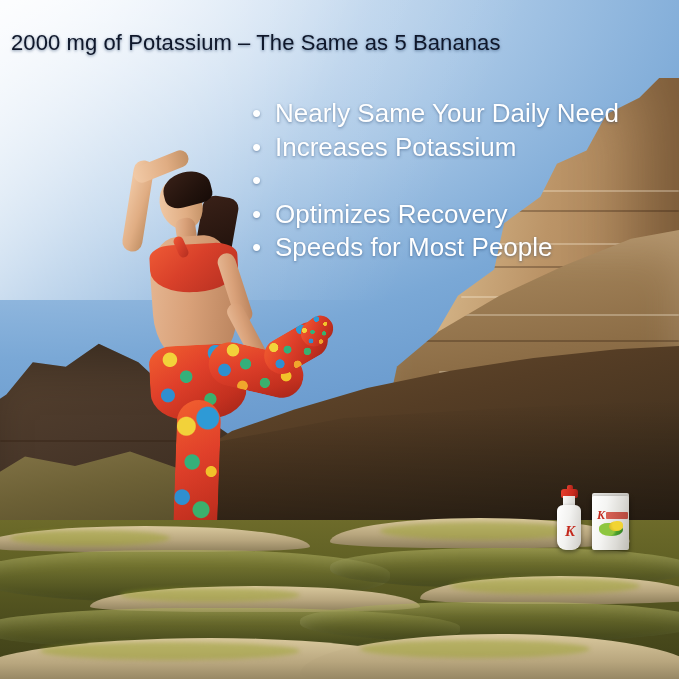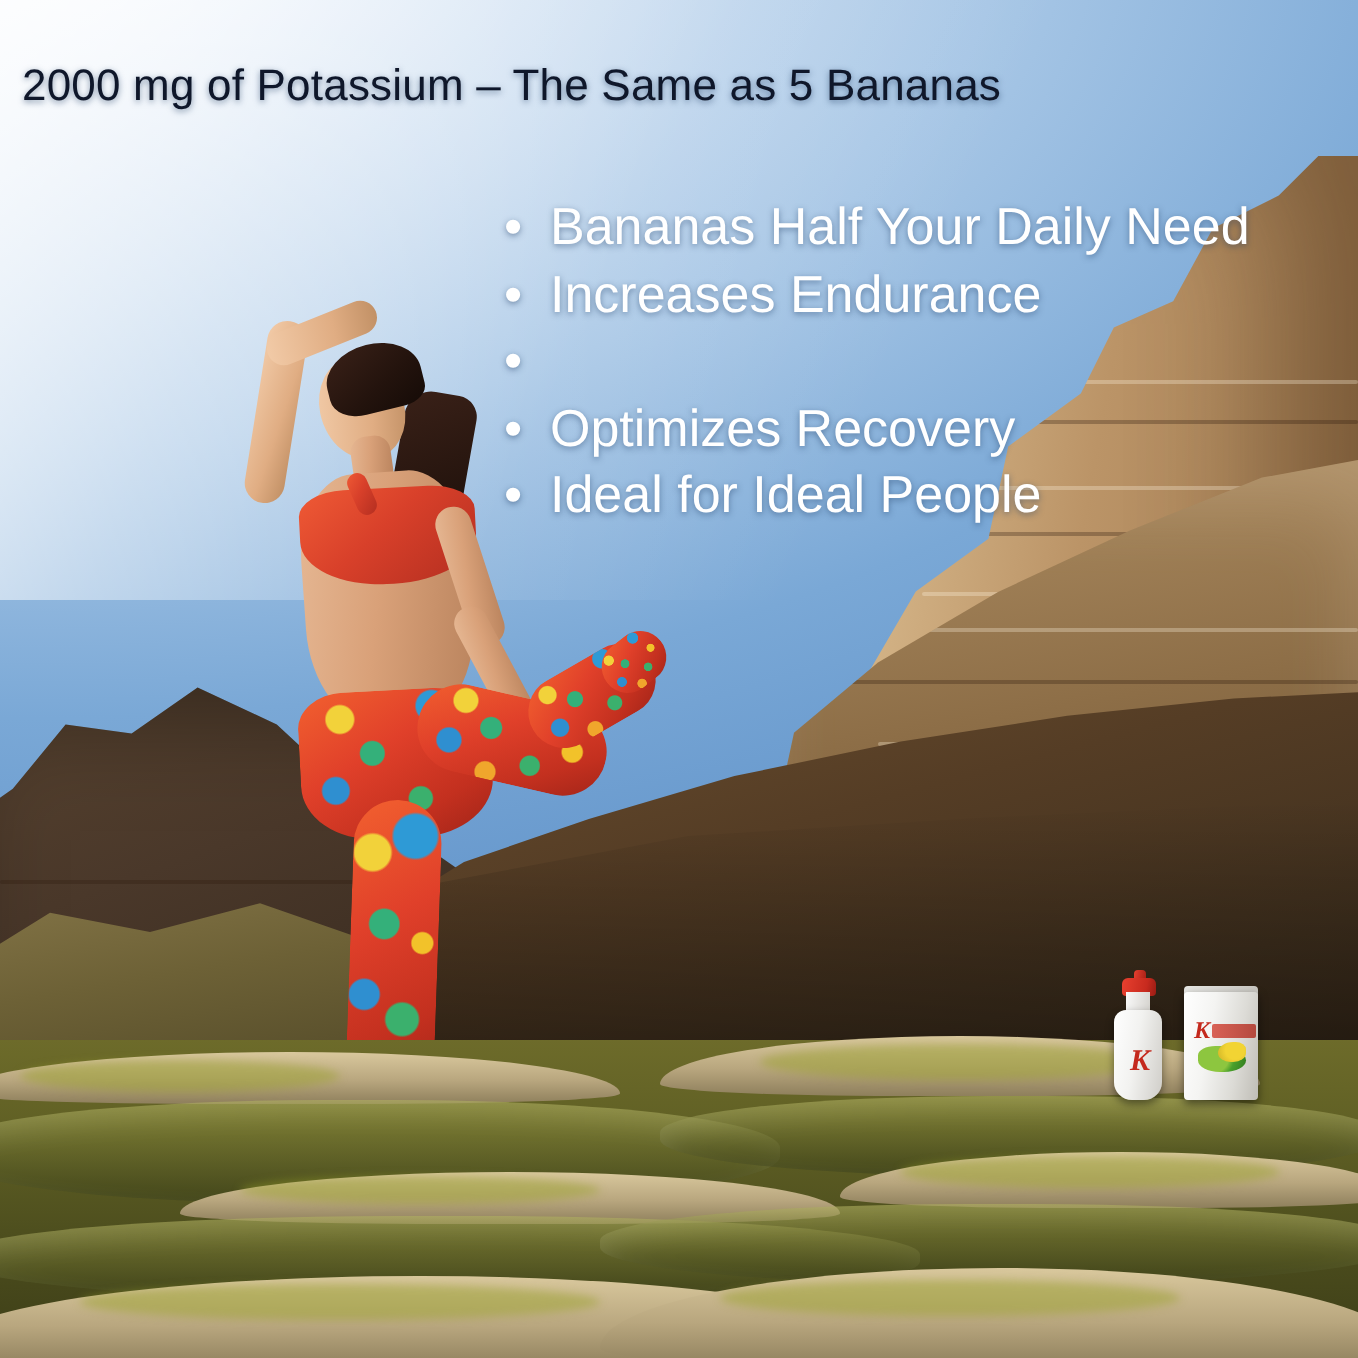--- a/index.html
+++ b/index.html
@@ -273,32 +273,32 @@
   <div class="pouch-k">K</div>
   <div class="pouch-word"></div>
   <div class="pouch-leaf"></div>
   <div class="pouch-leaf2"></div>
 
   <div class="headline">2000 mg of Potassium – The Same as 5 Bananas</div>
 
   <div class="bullets">
     <div class="bullet-row">
       <span class="bullet-dot">•</span>
-      <span class="bullet-text">Bananas Half Your Daily Need</span>
-    </div>
-    <div class="bullet-row">
-      <span class="bullet-dot">•</span>
-      <span class="bullet-text">Increases Endurance</span>
+      <span class="bullet-text">Nearly Same Your Daily Need</span>
+    </div>
+    <div class="bullet-row">
+      <span class="bullet-dot">•</span>
+      <span class="bullet-text">Increases Potassium</span>
     </div>
     <div class="bullet-row">
       <span class="bullet-dot">•</span>
     </div>
     <div class="bullet-row">
       <span class="bullet-dot">•</span>
       <span class="bullet-text">Optimizes Recovery</span>
     </div>
     <div class="bullet-row">
       <span class="bullet-dot">•</span>
-      <span class="bullet-text">Ideal for Ideal People</span>
+      <span class="bullet-text">Speeds for Most People</span>
     </div>
   </div>
 
 </div>
 
 </body></html>

